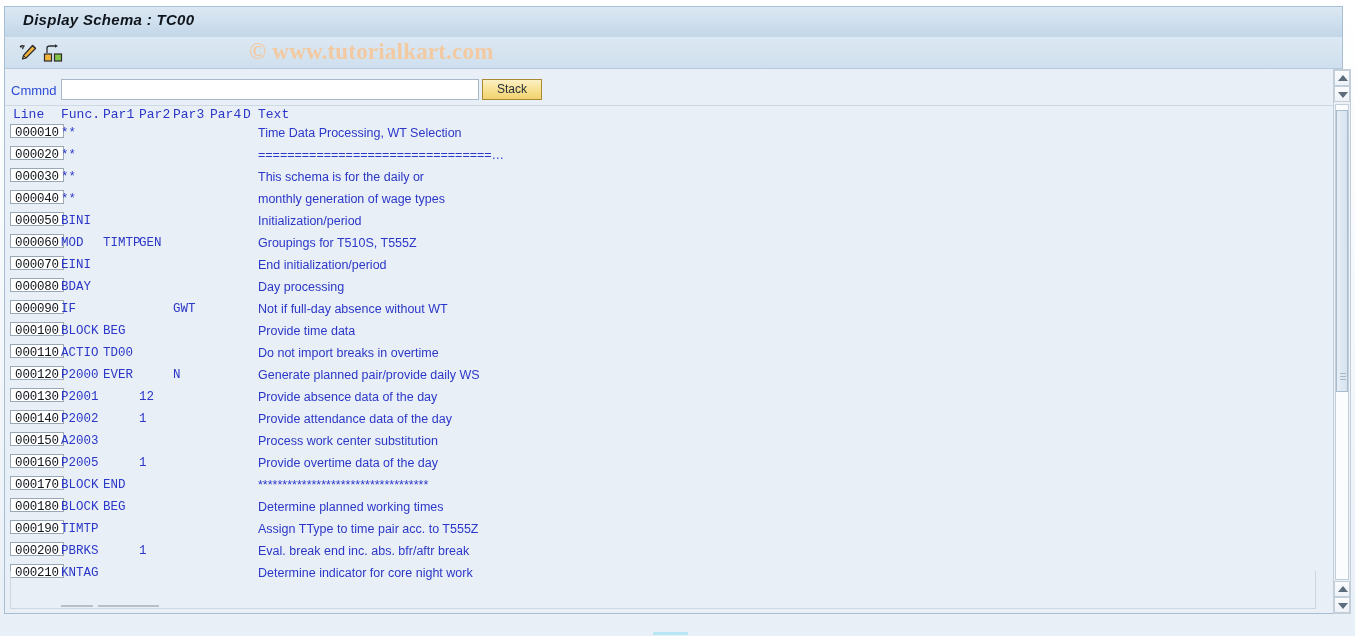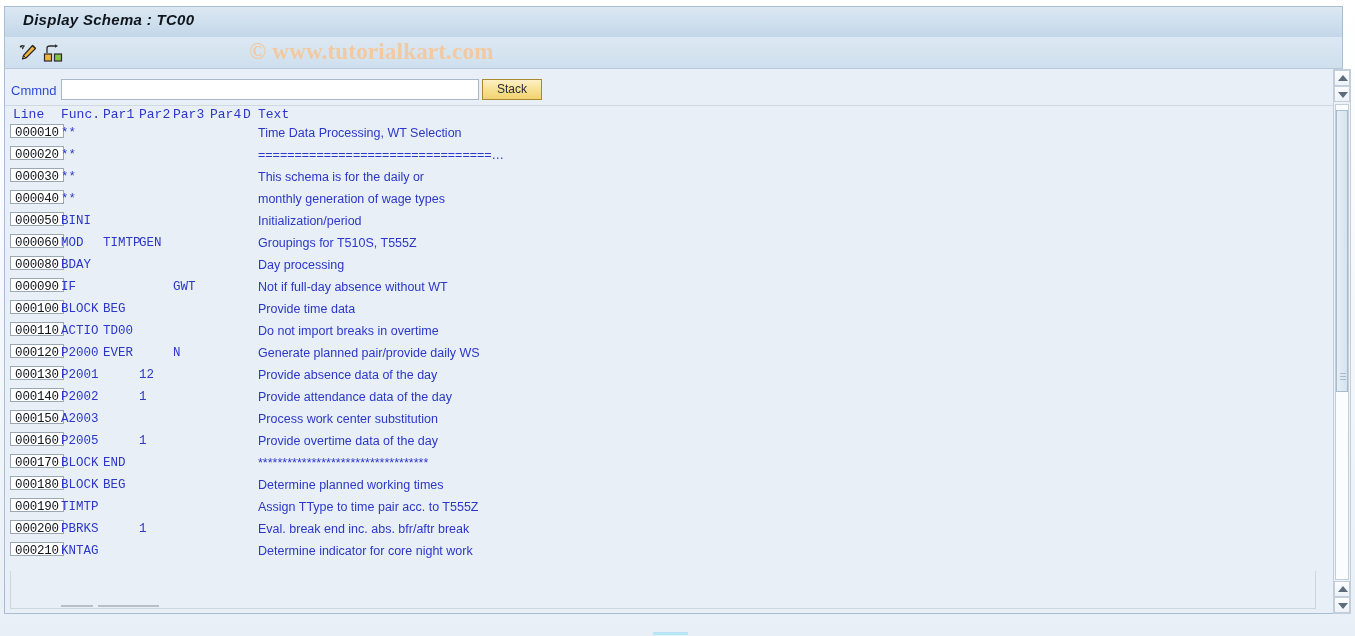--- a/index.html
+++ b/index.html
@@ -229,20 +229,25 @@
             <span class="cell txt" style="left: 253px; text-align: right;">Initialization/period</span>
           </div>
           <div class="row">
             <span class="lineno">000060</span>
             <span class="cell" style="left: 56px;">MOD</span>
             <span class="cell" style="left: 98px;">TIMTP</span>
             <span class="cell" style="left: 134px;">GEN</span>
             <span class="cell txt" style="left: 253px;">Groupings for T510S, T555Z</span>
           </div>
           <div class="row">
+            <span class="lineno">000070</span>
+            <span class="cell" style="left: 56px;">EINI</span>
+            <span class="cell txt" style="left: 253px;">End initialization/period</span>
+          </div>
+          <div class="row">
             <span class="lineno">000080</span>
             <span class="cell" style="left: 56px;">BDAY</span>
             <span class="cell txt" style="left: 253px;">Day processing</span>
           </div>
           <div class="row">
             <span class="lineno">000090</span>
             <span class="cell" style="left: 56px;">IF</span>
             <span class="cell" style="left: 168px;">GWT</span>
             <span class="cell txt" style="left: 253px;">Not if full-day absence without WT</span>
           </div>

